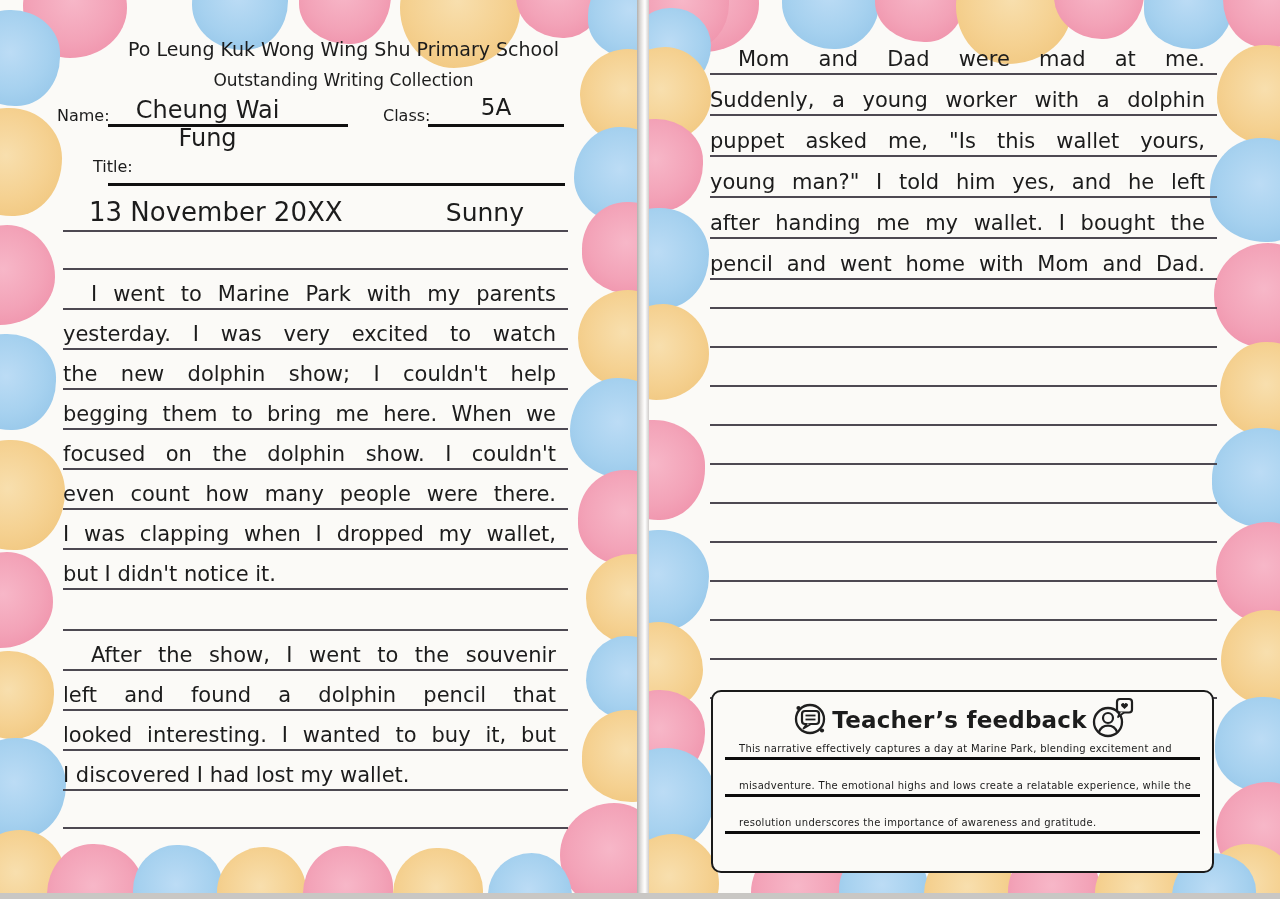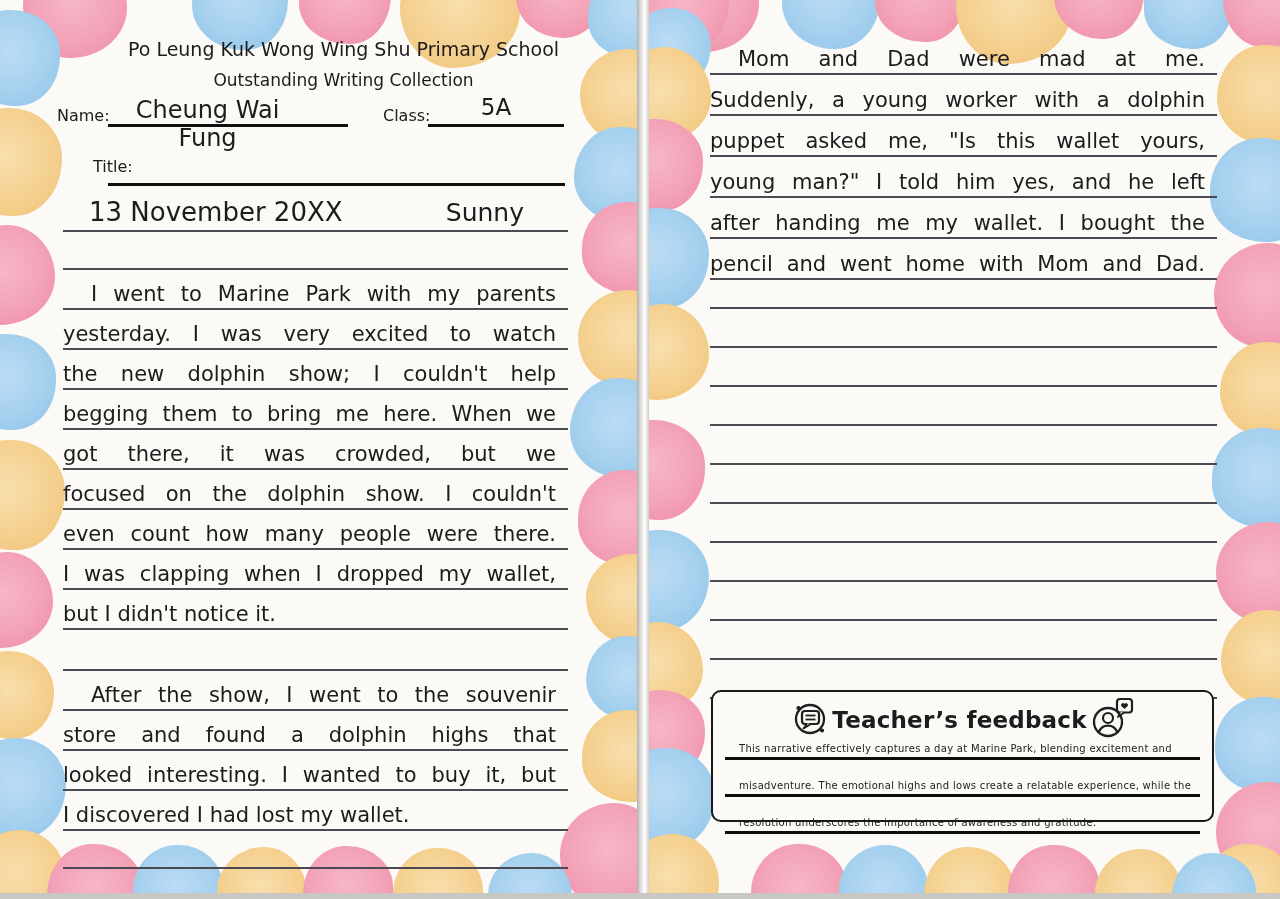--- a/index.html
+++ b/index.html
@@ -30,21 +30,21 @@
   .row .txt{position:absolute;left:0;right:12px;bottom:2px;font-size:21px;white-space:nowrap;
             text-align:left;}
   .row .txt.j{white-space:normal;text-align:justify;text-align-last:justify;}
   .row .txt.ind{padding-left:28px;}
   .date-wrap{position:absolute;left:0;right:0;bottom:3px;display:flex;
              justify-content:space-between;align-items:flex-end;padding:0 44px 0 26px;}
   .date-txt{font-size:26px;}
   .weather-txt{font-size:25px;}
 
   
-  .fbox{position:absolute;left:62px;top:690px;width:503px;height:132px;
+  .fbox{position:absolute;left:62px;top:690px;width:503px;height:183px;
         border:2px solid #1a1a1a;border-radius:10px;box-sizing:border-box;background:#fbfaf7;}
   .ftitle-row{position:absolute;top:4px;left:0;right:0;display:flex;justify-content:center;
               align-items:center;gap:2px;}
   .ftitle{font-size:23px;font-weight:bold;letter-spacing:.2px;}
   .flines{position:absolute;left:12px;right:12px;top:0;}
   .fline{position:relative;border-bottom:3px solid #0c0c0c;}
   .fline .txt{position:absolute;left:14px;right:6px;bottom:3px;font-size:10px;
               letter-spacing:.3px;white-space:nowrap;}
 </style>
 </head>
@@ -116,40 +116,37 @@
           <div class="row" style="height: 38px;">
             <div class="txt j">yesterday. I was very excited to watch</div>
           </div>
           <div class="row" style="height: 38px;">
             <div class="txt j">the new dolphin show; I couldn't help</div>
           </div>
           <div class="row" style="height: 38px;">
             <div class="txt j">begging them to bring me here. When we</div>
           </div>
           <div class="row" style="height: 38px;">
-            <div class="txt j">got there, it was crowded, but we</div>
-          </div>
-          <div class="row" style="height: 38px;">
             <div class="txt j">focused on the dolphin show. I couldn't</div>
           </div>
           <div class="row" style="height: 38px;">
             <div class="txt j">even count how many people were there.</div>
           </div>
           <div class="row" style="height: 38px;">
             <div class="txt j">I was clapping when I dropped my wallet,</div>
           </div>
           <div class="row" style="height: 38px;">
             <div class="txt">but I didn't notice it.</div>
           </div>
           <div class="row" style="height: 39px;"></div>
           <div class="row" style="height: 38px;">
             <div class="txt j ind">After the show, I went to the souvenir</div>
           </div>
           <div class="row" style="height: 38px;">
-            <div class="txt j">store and found a dolphin highs that</div>
+            <div class="txt j">left and found a dolphin pencil that</div>
           </div>
           <div class="row" style="height: 38px;">
             <div class="txt j">looked interesting. I wanted to buy it, but</div>
           </div>
           <div class="row" style="height: 38px;">
             <div class="txt">I discovered I had lost my wallet.</div>
           </div>
           <div class="row" style="height: 36px;"></div>
         </div>
     </div>

